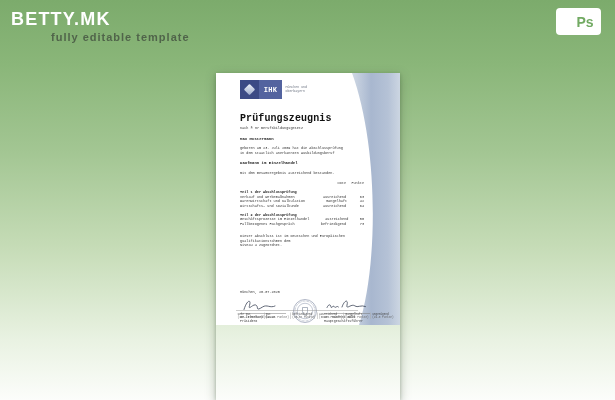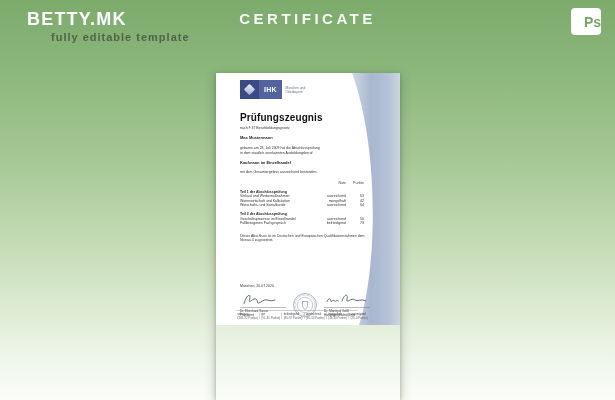--- a/index.html
+++ b/index.html
@@ -5,33 +5,33 @@
   * { margin:0; padding:0; box-sizing:border-box; }
   html,body { width:615px; height:400px; }
   body { font-family:"Liberation Sans", sans-serif; overflow:hidden; }
 
   .stage {
     position:relative; width:615px; height:400px; overflow:hidden;
     background:linear-gradient(180deg,#7cab6c 0%, #8ab679 16%, #a3c693 38%, #c6dcb7 62%, #e9f2e2 85%, #fcfdfb 100%);
   }
 
   
-  .brand { position:absolute; left:27px; top:9px; color:#ffffff;
+  .brand { position:absolute; left:11px; top:9px; color:#ffffff;
     font-size:18px; font-weight:bold; letter-spacing:1.2px; }
   .tagline { position:absolute; left:11px; top:31px; color:#50644a;
     font-size:11px; font-weight:bold; letter-spacing:1px;margin-left:40px; }
   .page-title { position:absolute; left:0; right:0; top:10px; text-align:center;
     color:#f8fbf6; font-size:15px; font-weight:bold; letter-spacing:3.5px; }
-  .ps-badge { position:absolute; right:14px; top:8px; width:30px; height:27px;
+  .ps-badge { position:absolute; right:14px; top:8px; width:45px; height:27px;
     background:#ffffff; border-radius:4px; color:#72aa63; font-weight:bold;
     font-size:14px; display:flex; align-items:center; justify-content:center;padding-left:13px; }
 
   
   .doc-outer { position:absolute; left:216px; top:73px; width:184px; height:327px;
-    box-shadow:0 3px 10px rgba(45,70,40,.35), 0 1px 3px rgba(45,70,40,.25); }
+    box-shadow:0 3px 10px rgba(45,70,40,.35), 0 1px 3px rgba(45,70,40,.25);font-family:Liberation Mono, monospace; }
   .doc-inner { position:relative; width:368px; height:504px; background:#ffffff;
     transform:scale(.5); transform-origin:0 0; overflow:hidden; }
   .swoosh { position:absolute; top:0; right:0; width:368px; height:504px; }
   .doc-content { position:relative; width:100%; height:100%; padding:14px 72px 0 48px; }
 
   
   .ihk-row { display:flex; align-items:center; height:38px; margin-bottom:26px; }
   .ihk-sq { width:38px; height:38px; background:#3b4a85; display:flex;
     align-items:center; justify-content:center; }
   .ihk-diamond { width:16px; height:16px; transform:rotate(45deg);
@@ -77,21 +77,20 @@
   .grade-g { font-size:5.5px; color:#444; line-height:6.5px; white-space:nowrap; }
   .grade-r { font-size:5.5px; color:#666; line-height:6.5px; white-space:nowrap; }
 </style>
 </head>
 <body>
 
 <div class="stage">
 
   <div class="brand">BETTY.MK</div>
   <div class="tagline">fully editable template</div>
-  <div class="page-title">CERTIFICATE</div>
   <div class="ps-badge">Ps</div>
 
   <div class="doc-outer">
     <div class="doc-inner">
 
       <svg class="swoosh" viewBox="0 0 368 504" preserveAspectRatio="none">
         <defs>
           <linearGradient id="swg" x1="0" y1="0" x2="1" y2="0">
             <stop offset="0" stop-color="#cfd8e4"></stop>
             <stop offset="0.4" stop-color="#a8b7cf"></stop>

